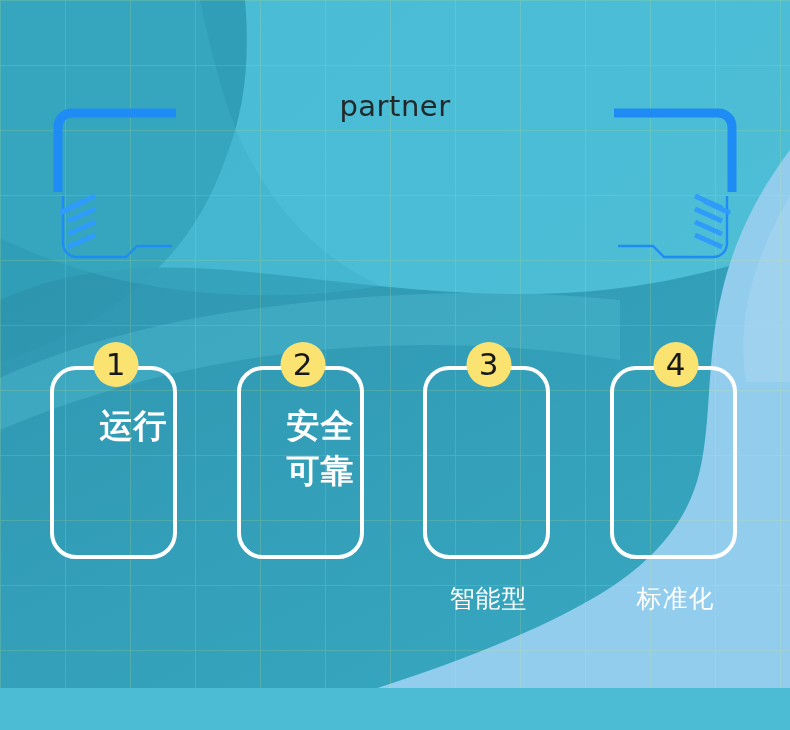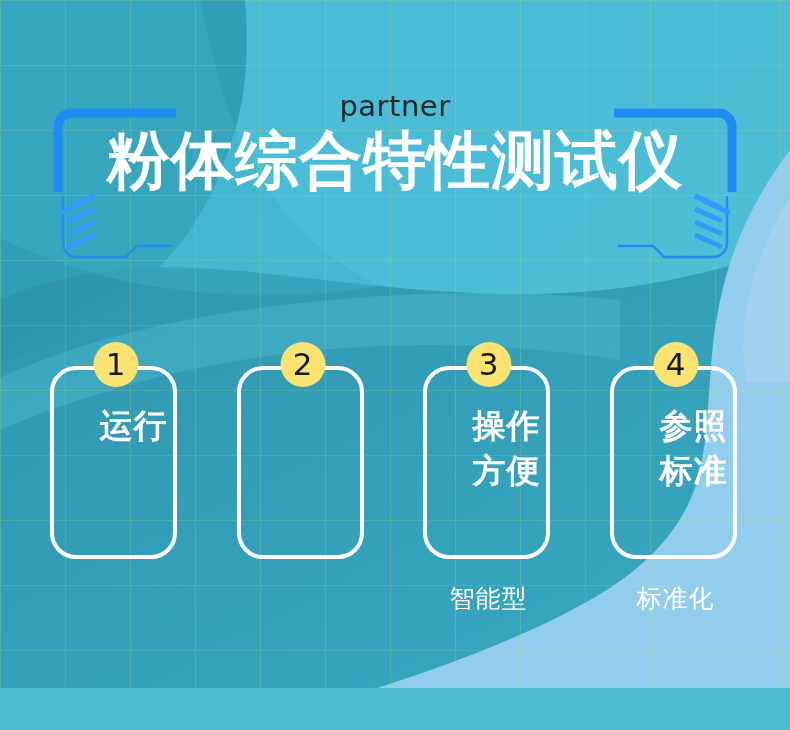--- a/index.html
+++ b/index.html
@@ -175,51 +175,46 @@
         <line x1="722" y1="234" x2="695" y2="222"></line>
         <line x1="722" y1="247" x2="695" y2="235"></line>
       </g>
       <g stroke="#2f9bfa" stroke-width="5">
         <line x1="730" y1="213" x2="704" y2="201"></line>
       </g>
     </g>
   </svg>
 
   <div class="eyebrow">partner</div>
-  <div class="headline">粉体综合特性测试仪</div>
 
   <div class="cards">
 
     <div class="card" style="left:50px;">
       <div class="card-box"></div>
       <div class="badge">1</div>
       <div class="card-text">
         <span>运行</span>
       </div>
     </div>
 
     <div class="card" style="left:237px;">
       <div class="card-box"></div>
       <div class="badge">2</div>
+      <div class="card-text">
+        <span>安全</span>
+        <span>可靠</span>
+      </div>
     </div>
 
     <div class="card" style="left:423px;">
       <div class="card-box"></div>
       <div class="badge">3</div>
-      <div class="card-text">
-        <span>操作</span>
-        <span>方便</span>
-      </div>
     </div>
     <div class="caption" style="left:423px;">智能型</div>
 
     <div class="card" style="left:610px;">
       <div class="card-box"></div>
       <div class="badge">4</div>
-      <div class="card-text">
-        <span>参照</span>
-        <span>标准</span>
-      </div>
     </div>
     <div class="caption" style="left:610px;">标准化</div>
 
   </div>
 </div>
 
 </body></html>

